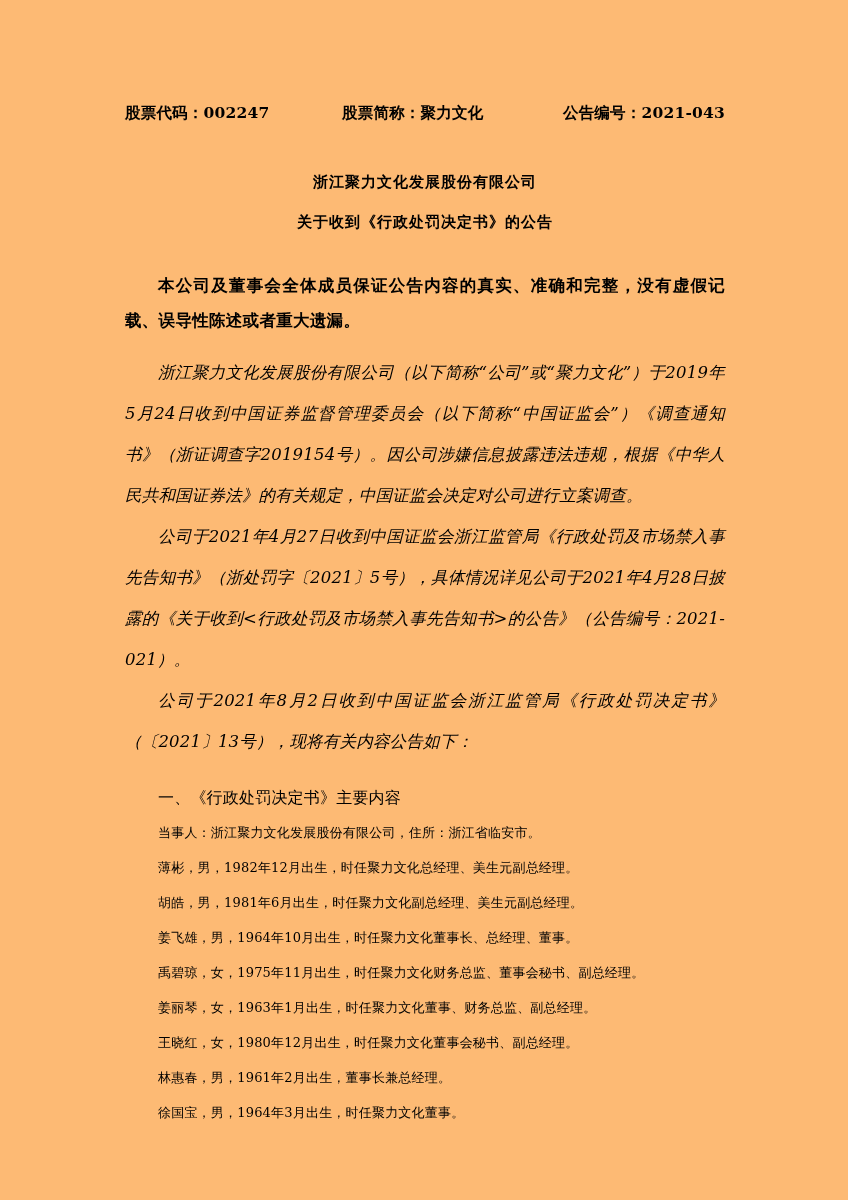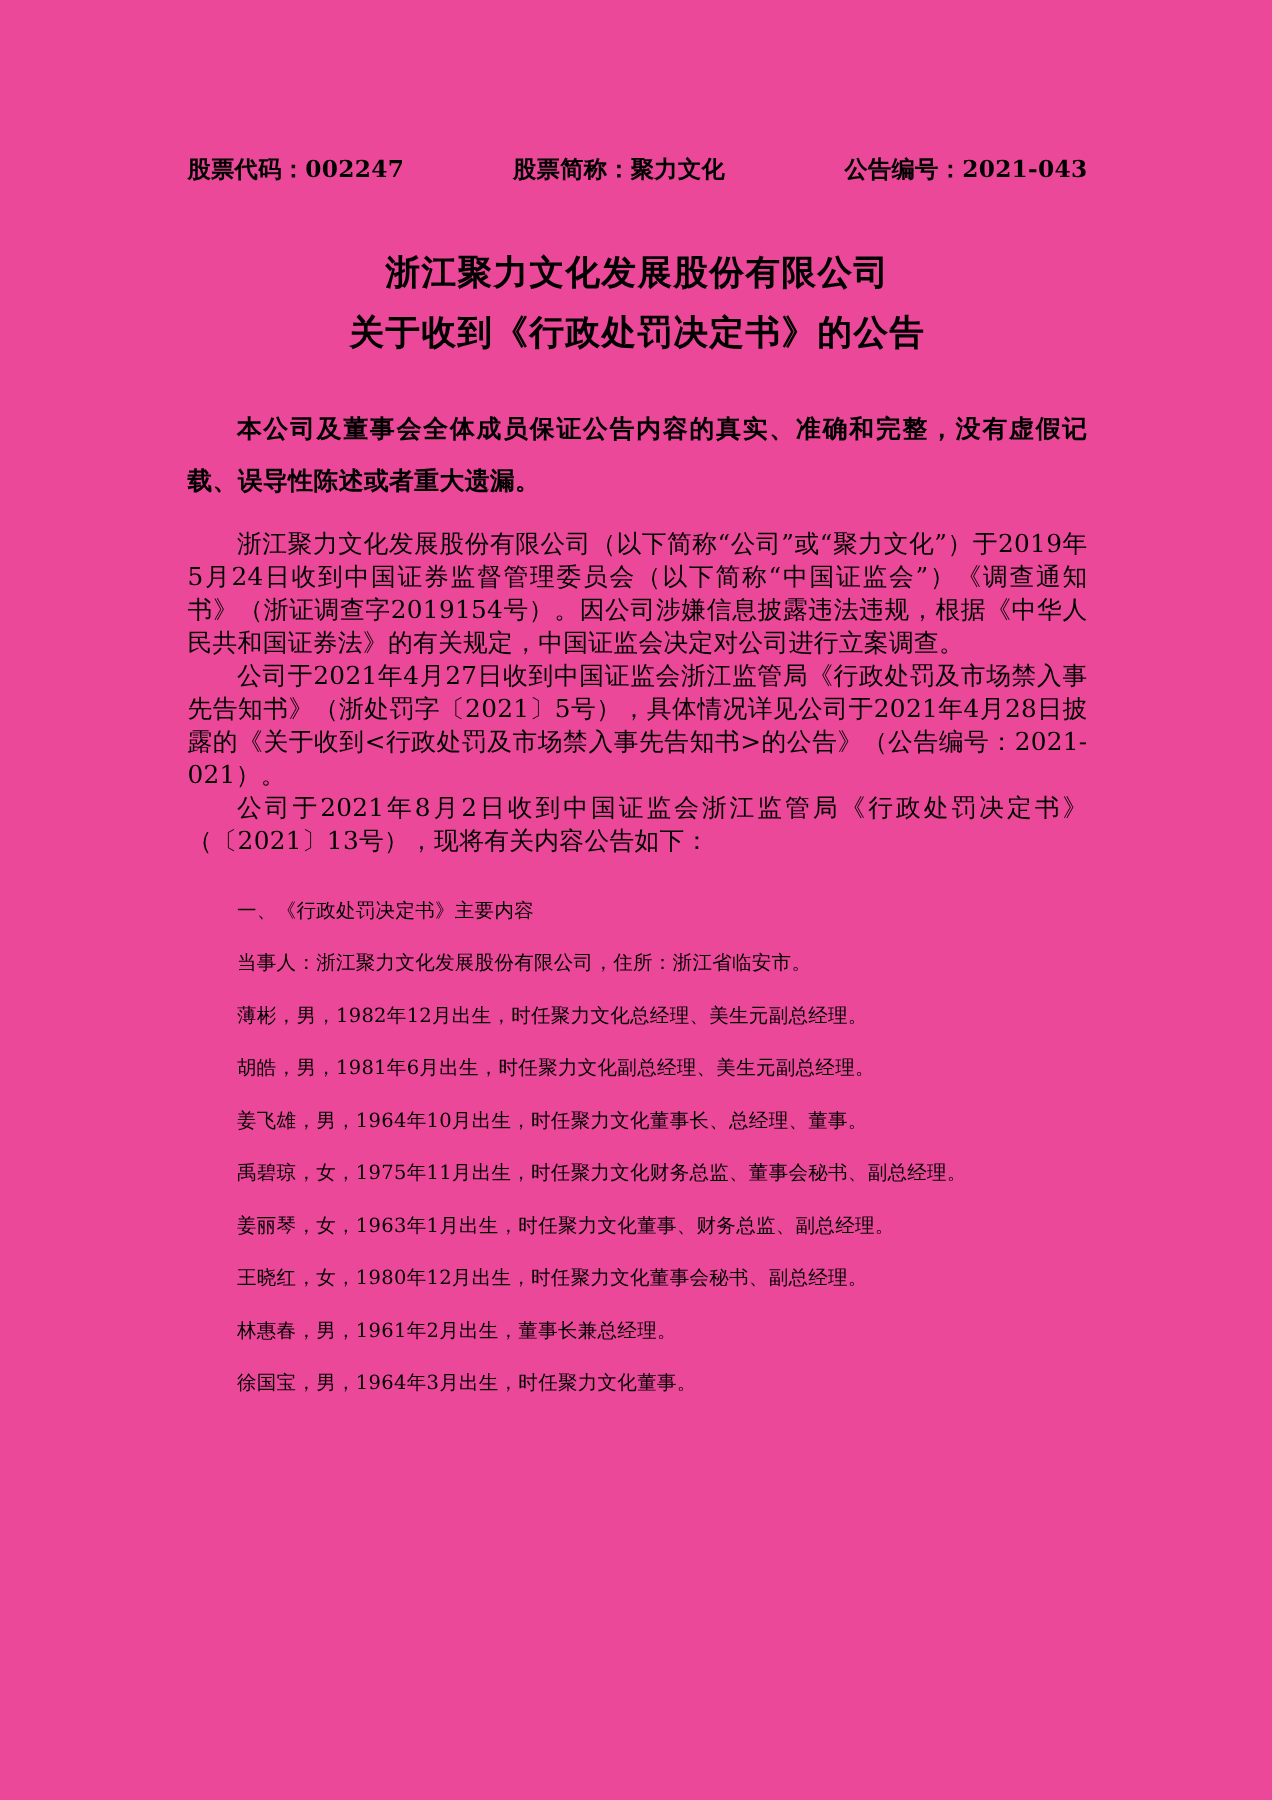--- a/index.html
+++ b/index.html
@@ -8,21 +8,21 @@
     background: #ffffff;
   }
   body {
     font-family: "DejaVu Serif", "Liberation Serif", serif;
     color: #000000;
   }
   .page {
     position: relative;
     width: 848px;
     height: 1200px;
-    background: #ec4899;
+    background: #fdba74;
     overflow: hidden;
     box-sizing: border-box;
   }
   .content {
     position: absolute;
     left: 125px;
     top: 0;
     width: 600px;
   }
 
@@ -47,21 +47,21 @@
     margin-left: 10px;
   }
 
   
   .title-block {
     margin-top: 38px;
     text-align: center;
   }
   .doc-title {
     font-weight: bold;
-    font-size: 23px;
+    font-size: 15px;
     line-height: 40px;
     letter-spacing: 1px;
   }
 
   
   .statement {
     margin-top: 26px;
     font-weight: bold;
     font-size: 16.5px;
     line-height: 35px;
@@ -71,30 +71,31 @@
     letter-spacing: 0.3px;
   }
 
   
   .body-block {
     margin-top: 14px;
   }
   p.para {
     margin: 0;
     font-size: 16.5px;
-    line-height: 22px;
+    line-height: 41px;
     text-indent: 33px;
     text-align: justify;
     text-justify: inter-ideograph;
     letter-spacing: 0.2px;
+    font-style: italic;
   }
   p.section-head {
     margin: 0;
     margin-top: 18px;
-    font-size: 13px;
+    font-size: 16px;
     line-height: 35px;
     text-indent: 33px;
     letter-spacing: 0.2px;
   }
   p.list-line {
     margin: 0;
     font-size: 13px;
     line-height: 35px;
     text-indent: 33px;
     text-align: justify;

